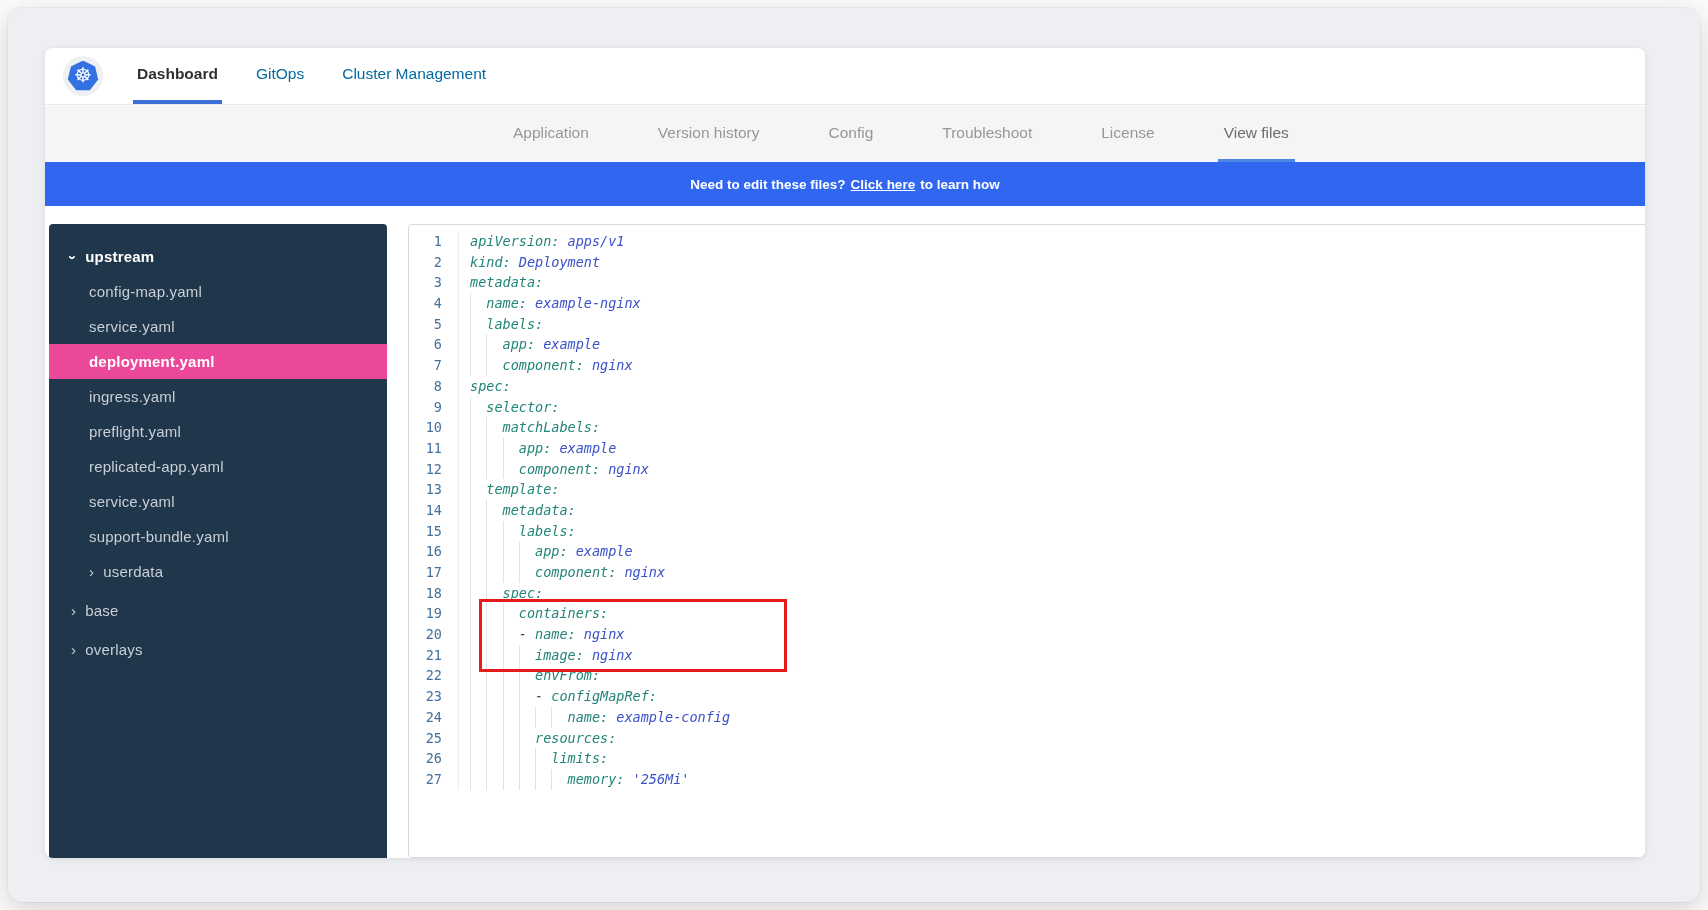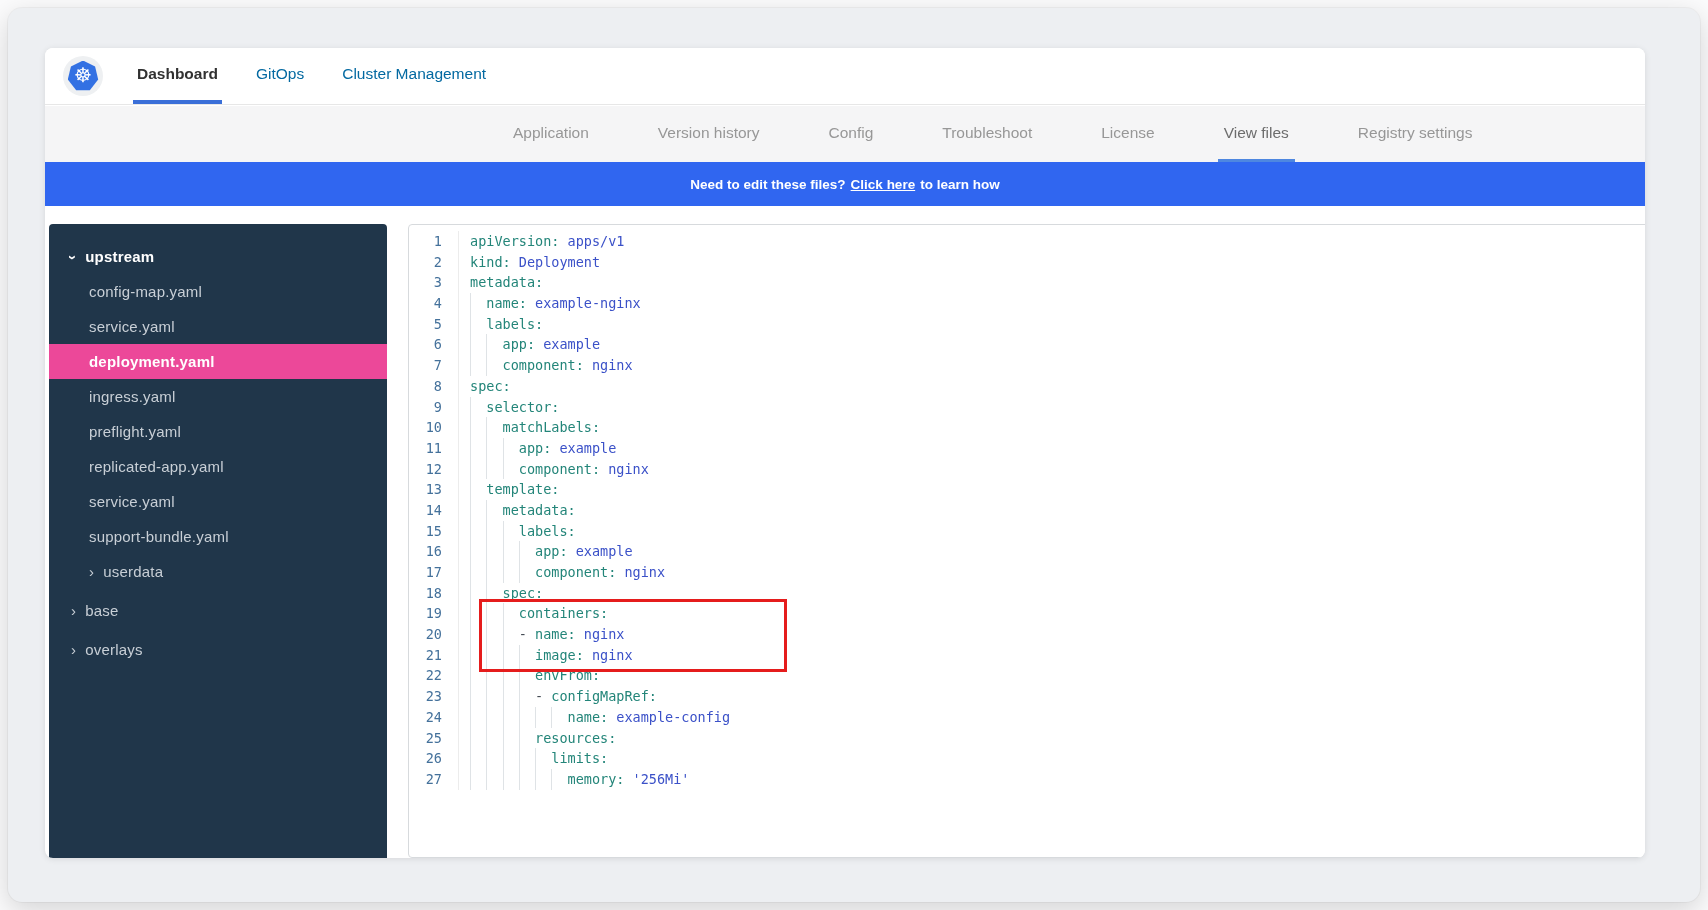--- a/index.html
+++ b/index.html
@@ -48,21 +48,21 @@
   .titem.gap { margin-top:4px; }
   .chev { display:inline-block; font-size:15px; margin-right:9px; color:inherit; line-height:1; }
   .chev.down { transform:rotate(90deg) translateX(1px); }
 
   
   .editor { position:absolute; left:363px; top:176px; width:1334px; height:634px;
             background:#fff; border:1px solid #d7dadd; border-radius:4px; overflow:hidden; }
   .lines { position:absolute; left:0; top:6px; width:100%; }
   .cl { display:flex; height:20.7px; font-family:"DejaVu Sans Mono", monospace; font-size:13.5px; line-height:20.7px; white-space:pre; }
   .ln { width:50px; text-align:right; padding-right:16px; color:#44719b; border-right:1px solid #ececec; flex:none; }
-  .code { padding-left:11px; }
+  .code { padding-left:11px;font-style:italic; }
   .g { display:inline-block; width:16.26px; height:20.7px; border-left:1px solid #dfe3e6; vertical-align:top; }
   .k { color:#238579; }
   .v { color:#3b51c8; }
   .d { color:#454c55; }
   .redbox { position:absolute; left:70px; top:374px; width:308px; height:73px;
             border:3px solid #e51c1c; pointer-events:none; }
 </style>
 </head>
 <body>
 
@@ -82,21 +82,20 @@
         </nav>
     </header>
 
     <nav class="subnav" id="subnav-tabs">
         <div class="stab">Application</div>
         <div class="stab">Version history</div>
         <div class="stab">Config</div>
         <div class="stab">Troubleshoot</div>
         <div class="stab">License</div>
         <div class="stab active">View files</div>
-        <div class="stab">Registry settings</div>
       </nav>
 
     <div class="banner">
       <span>Need to edit these files?</span>
       <a>Click here</a>
       <span>to learn how</span>
     </div>
 
     <aside class="filetree" id="filetree">
         <div class="titem lvl0 boldw">

